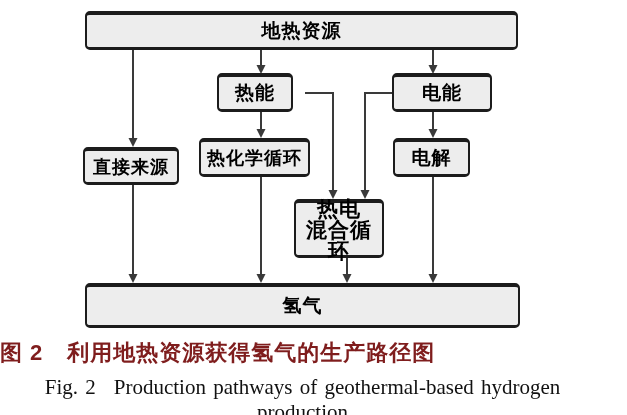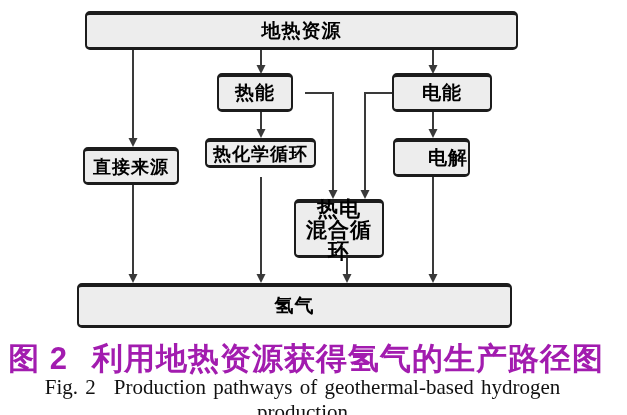--- a/index.html
+++ b/index.html
@@ -30,32 +30,32 @@
     font-weight: bold;
     color: #000;
     text-align: center;
     white-space: pre-line;
     letter-spacing: 1px;
   }
   .n-geothermal     { left: 85px;  top: 11px;  width: 433px; height: 39px; font-size: 19px; }
   .n-thermal        { left: 217px; top: 73px;  width: 76px;  height: 39px; font-size: 19px; }
   .n-electric       { left: 392px; top: 73px;  width: 100px;  height: 39px; font-size: 19px; }
   .n-direct         { left: 83px;  top: 147px; width: 96px;  height: 38px; font-size: 18px; }
-  .n-thermochemical { left: 205px; top: 138px; width: 111px; height: 30px; font-size: 18px; }
-  .n-electrolysis   { left: 393px; top: 138px; width: 77px;  height: 39px; font-size: 19px; justify-content: flex-end; }
+  .n-thermochemical { left: 199px; top: 138px; width: 111px; height: 39px; font-size: 18px; }
+  .n-electrolysis   { left: 393px; top: 138px; width: 77px;  height: 39px; font-size: 19px; }
   .n-hybrid         { left: 294px; top: 199px; width: 90px;  height: 59px; font-size: 21px; line-height: 21px; }
-  .n-hydrogen       { left: 77px;  top: 283px; width: 435px; height: 45px; font-size: 19px; }
+  .n-hydrogen       { left: 85px;  top: 283px; width: 435px; height: 45px; font-size: 19px; }
   .caption-zh {
     position: absolute;
     left: 0; top: 338px;
     width: 604px;
-    text-align: right;
-    font-size: 31px;
+    text-align: left;
+    font-size: 22px;
     font-weight: bold;
-    color: #a21caf;
+    color: #7f1d1d;
     letter-spacing: 1px;
   }
   .caption-en {
     position: absolute;
     left: 0; top: 375px;
     width: 605px;
     text-align: center;
     font-family: "Liberation Serif", serif;
     font-size: 21px;
     color: #111;

